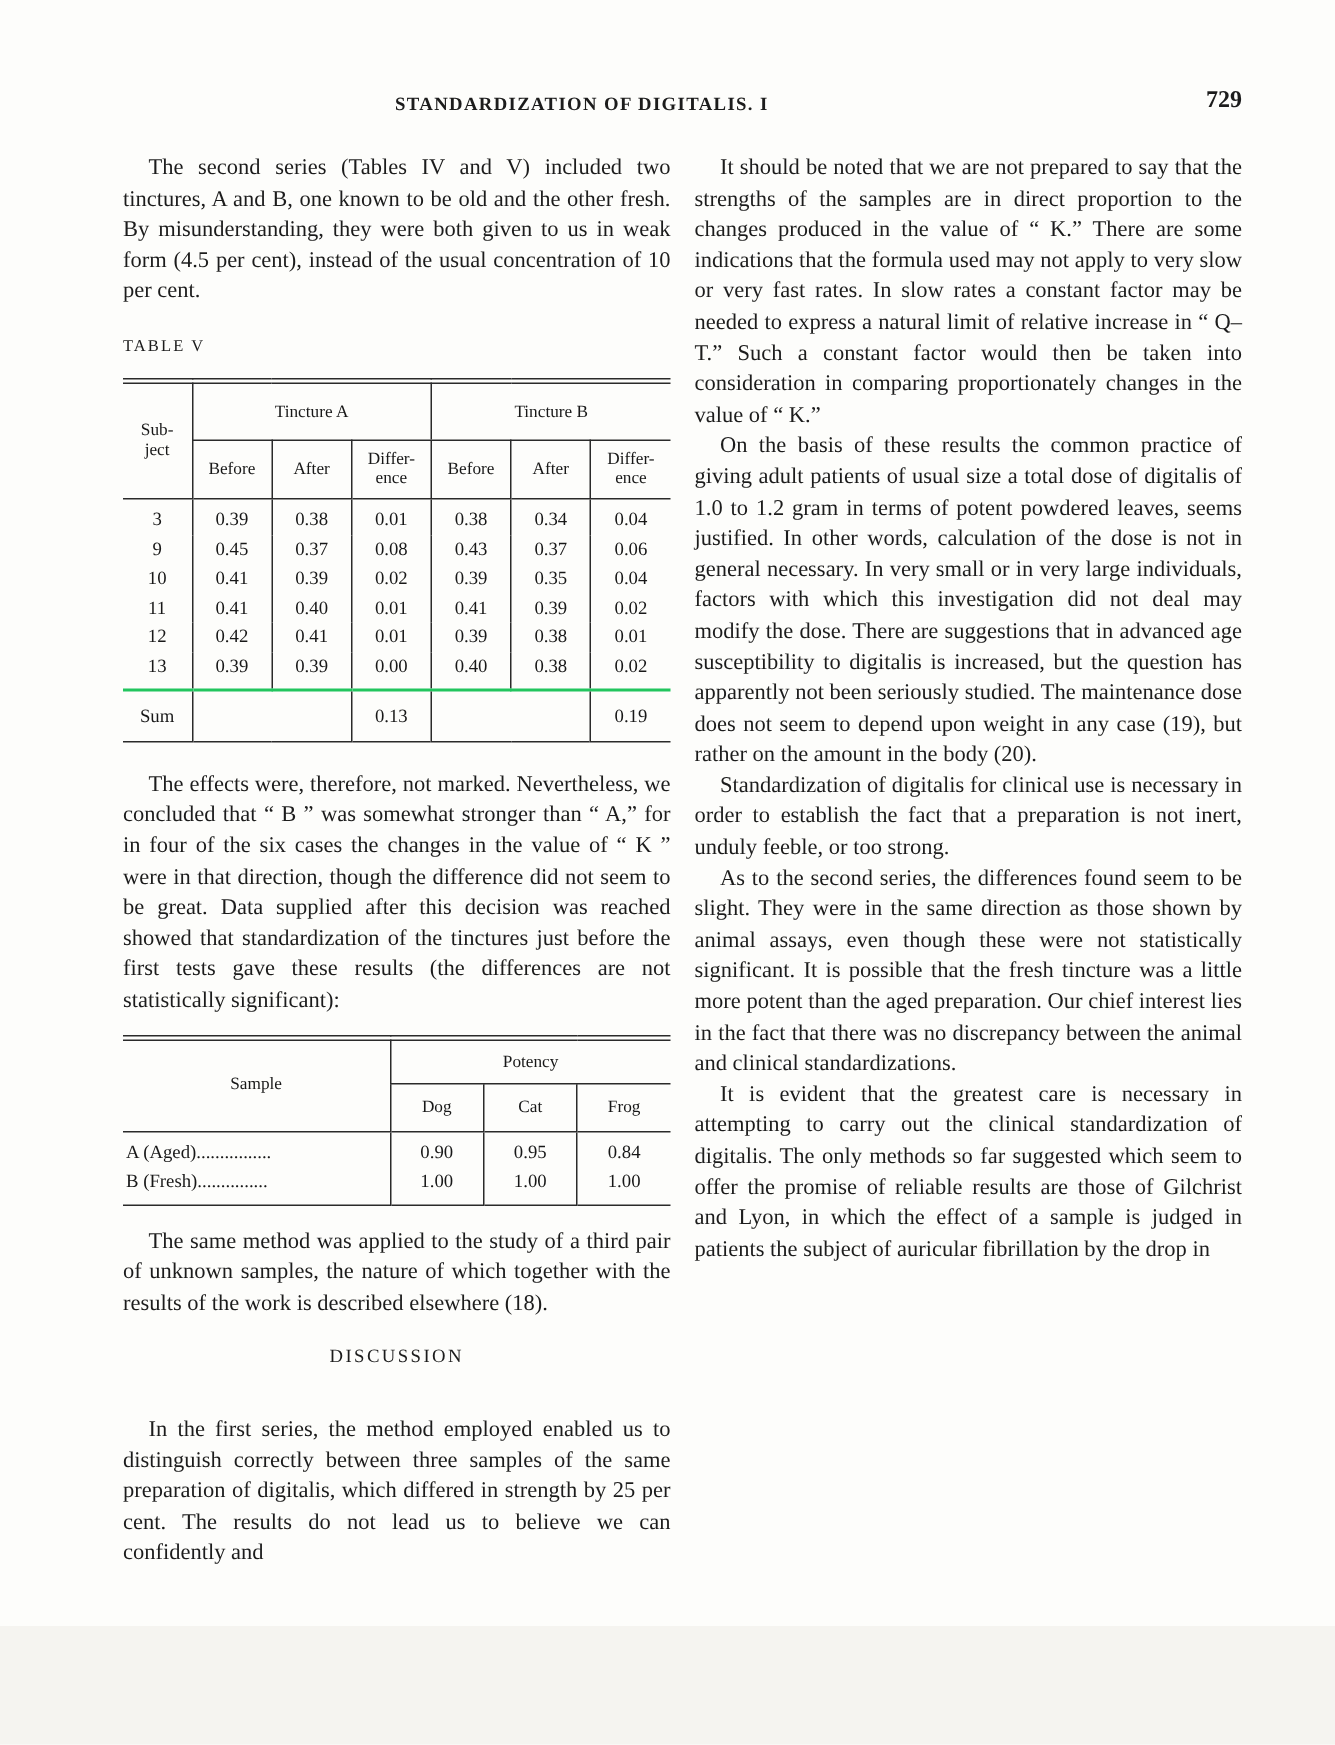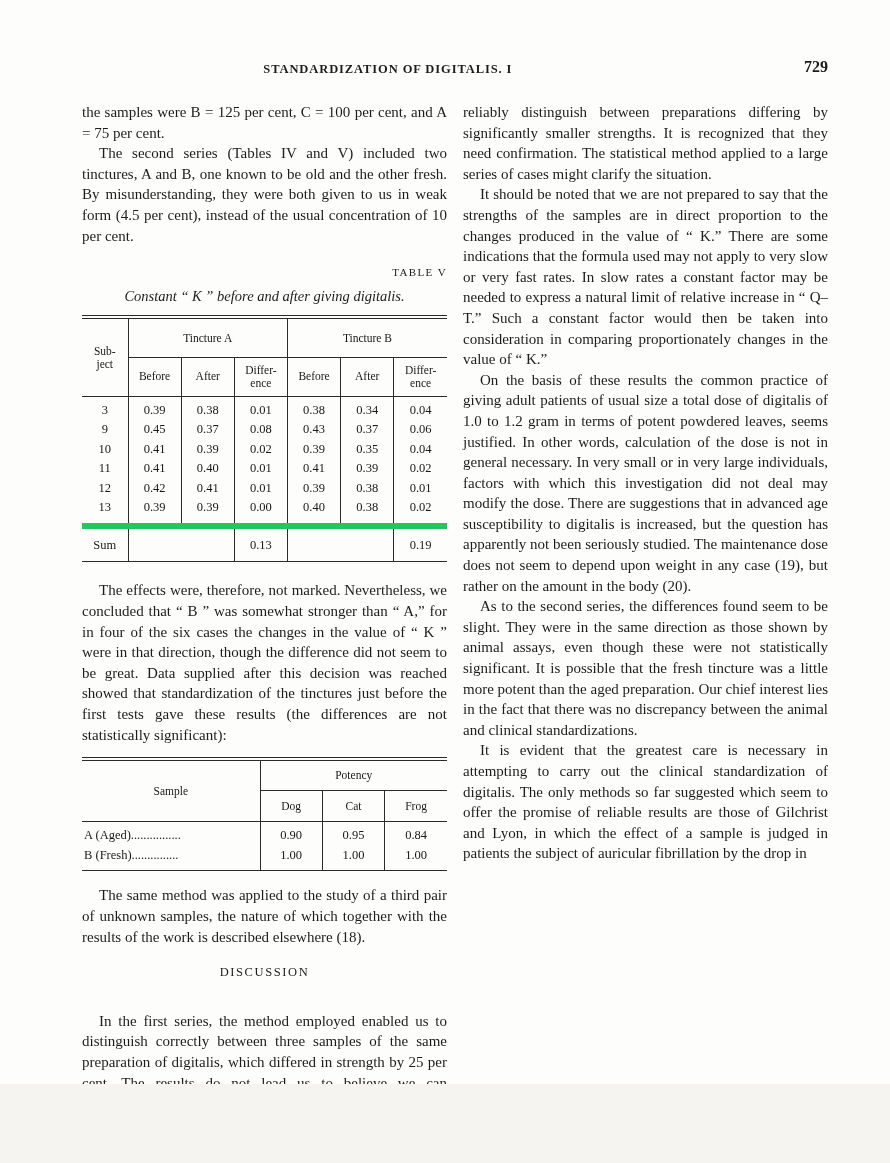--- a/index.html
+++ b/index.html
@@ -24,41 +24,41 @@
   }
   .page-number { position: absolute; right: 0; top: -4px; font-size: 16px; font-weight: bold; text-align: right; }
 
   .columns { display: flex; gap: 16px; }
   .col { width: 365px; font-size: 15px; line-height: 20.6px; text-align: justify; }
   .col p { margin: 0; text-indent: 17px; }
   .col p.noindent { text-indent: 0; }
 
   
   .table-block { margin: 16px 0 18px; }
-  .tbl-label { text-align: right; font-size: 11px; letter-spacing: 1.4px; margin-bottom: 4px; }
+  .tbl-label { text-align: left; font-size: 11px; letter-spacing: 1.4px; margin-bottom: 4px; }
   .tbl-caption { text-align: center; font-style: italic; font-size: 14.5px; line-height: 18.5px; margin-bottom: 10px; }
 
   table.tbl {
     border-collapse: collapse; width: 100%; table-layout: fixed;
     font-size: 12.5px; color: #181818;
     border-top: 4px double #2a2a2a;
     border-bottom: 1px solid #2a2a2a;
   }
   .tbl th, .tbl td { padding: 1px 2px; text-align: center; font-weight: normal; vertical-align: middle; }
   .tbl thead th { border-bottom: 1px solid #2a2a2a; font-size: 11.5px; }
   .bl { border-left: 1px solid #2a2a2a; }
   .prewrap { white-space: pre-line; }
 
   .tablev .c-group { padding: 9px 2px 8px; }
   .tablev .c-sub { padding: 6px 2px; line-height: 13px; }
   .tablev .c-subjh { white-space: pre-line; line-height: 13px; }
   .tablev tbody td { line-height: 17.5px; }
   .tablev tbody tr:first-child td { padding-top: 5px; }
   .tablev tbody tr:last-child td { padding-bottom: 6px; }
-  .tablev tfoot td { border-top: 6px solid #22c55e; padding: 6px 2px; }
+  .tablev tfoot td { border-top: 2px solid #22c55e; padding: 6px 2px; }
 
   
   .tablep { margin: 12px 0 14px; }
   .tablep .c-pot { padding: 4px 2px; }
   .tablep .c-sub { padding: 5px 2px; }
   .tablep tbody td { line-height: 17.5px; }
   .tablep tbody tr:first-child td { padding-top: 5px; }
   .tablep tbody tr:last-child td { padding-bottom: 6px; }
   .tablep .sample-cell { text-align: left; padding-left: 2px; white-space: nowrap; overflow: hidden; }
 
@@ -73,27 +73,25 @@
 <div class="page">
 
   <header class="running-head">
     <div class="running-title">STANDARDIZATION OF DIGITALIS. I</div>
     <div class="page-number">729</div>
   </header>
 
   <div class="columns">
 
     <div class="col">
-      <p class="noindent">the samples were B = 125 per cent, C = 100 per cent, and A = 75 per cent.</p>
       <p>The second series (Tables IV and V) included two tinctures, A and B, one known to be old and the other fresh. By misunderstanding, they were both given to us in weak form (4.5 per cent), instead of the usual concentration of 10 per cent.</p>
 
       <div class="table-block">
         <div class="tbl-label">TABLE V</div>
         <div class="tbl-caption">
-          <div>Constant “ K ” before and after giving digitalis.</div>
         </div>
 
         <table class="tbl tablev">
           <colgroup>
             <col style="width:46px">
             <col>
               <col>
               <col>
               <col>
               <col>
@@ -222,21 +220,21 @@
       </table>
 
       <p>The same method was applied to the study of a third pair of unknown samples, the nature of which together with the results of the work is described elsewhere (18).</p>
 
       <h2 class="section-heading">DISCUSSION</h2>
 
       <p>In the first series, the method employed enabled us to distinguish correctly between three samples of the same preparation of digitalis, which differed in strength by 25 per cent. The results do not lead us to believe we can confidently and</p>
     </div>
 
     <div class="col">
-      <p class="noindent">reliably distinguish between preparations differing by significantly smaller strengths. It is recognized that they need confirmation. The statistical method applied to a large series of cases might clarify the situation.</p>
       <p>It should be noted that we are not prepared to say that the strengths of the samples are in direct proportion to the changes produced in the value of “ K.” There are some indications that the formula used may not apply to very slow or very fast rates. In slow rates a constant factor may be needed to express a natural limit of relative increase in “ Q–T.” Such a constant factor would then be taken into consideration in comparing proportionately changes in the value of “ K.”</p>
       <p>On the basis of these results the common practice of giving adult patients of usual size a total dose of digitalis of 1.0 to 1.2 gram in terms of potent powdered leaves, seems justified. In other words, calculation of the dose is not in general necessary. In very small or in very large individuals, factors with which this investigation did not deal may modify the dose. There are suggestions that in advanced age susceptibility to digitalis is increased, but the question has apparently not been seriously studied. The maintenance dose does not seem to depend upon weight in any case (19), but rather on the amount in the body (20).</p>
+      <p>Standardization of digitalis for clinical use is necessary in order to establish the fact that a preparation is not inert, unduly feeble, or too strong.</p>
       <p>As to the second series, the differences found seem to be slight. They were in the same direction as those shown by animal assays, even though these were not statistically significant. It is possible that the fresh tincture was a little more potent than the aged preparation. Our chief interest lies in the fact that there was no discrepancy between the animal and clinical standardizations.</p>
       <p>It is evident that the greatest care is necessary in attempting to carry out the clinical standardization of digitalis. The only methods so far suggested which seem to offer the promise of reliable results are those of Gilchrist and Lyon, in which the effect of a sample is judged in patients the subject of auricular fibrillation by the drop in</p>
     </div>
 
   </div>
 </div>
 
 </body></html>

